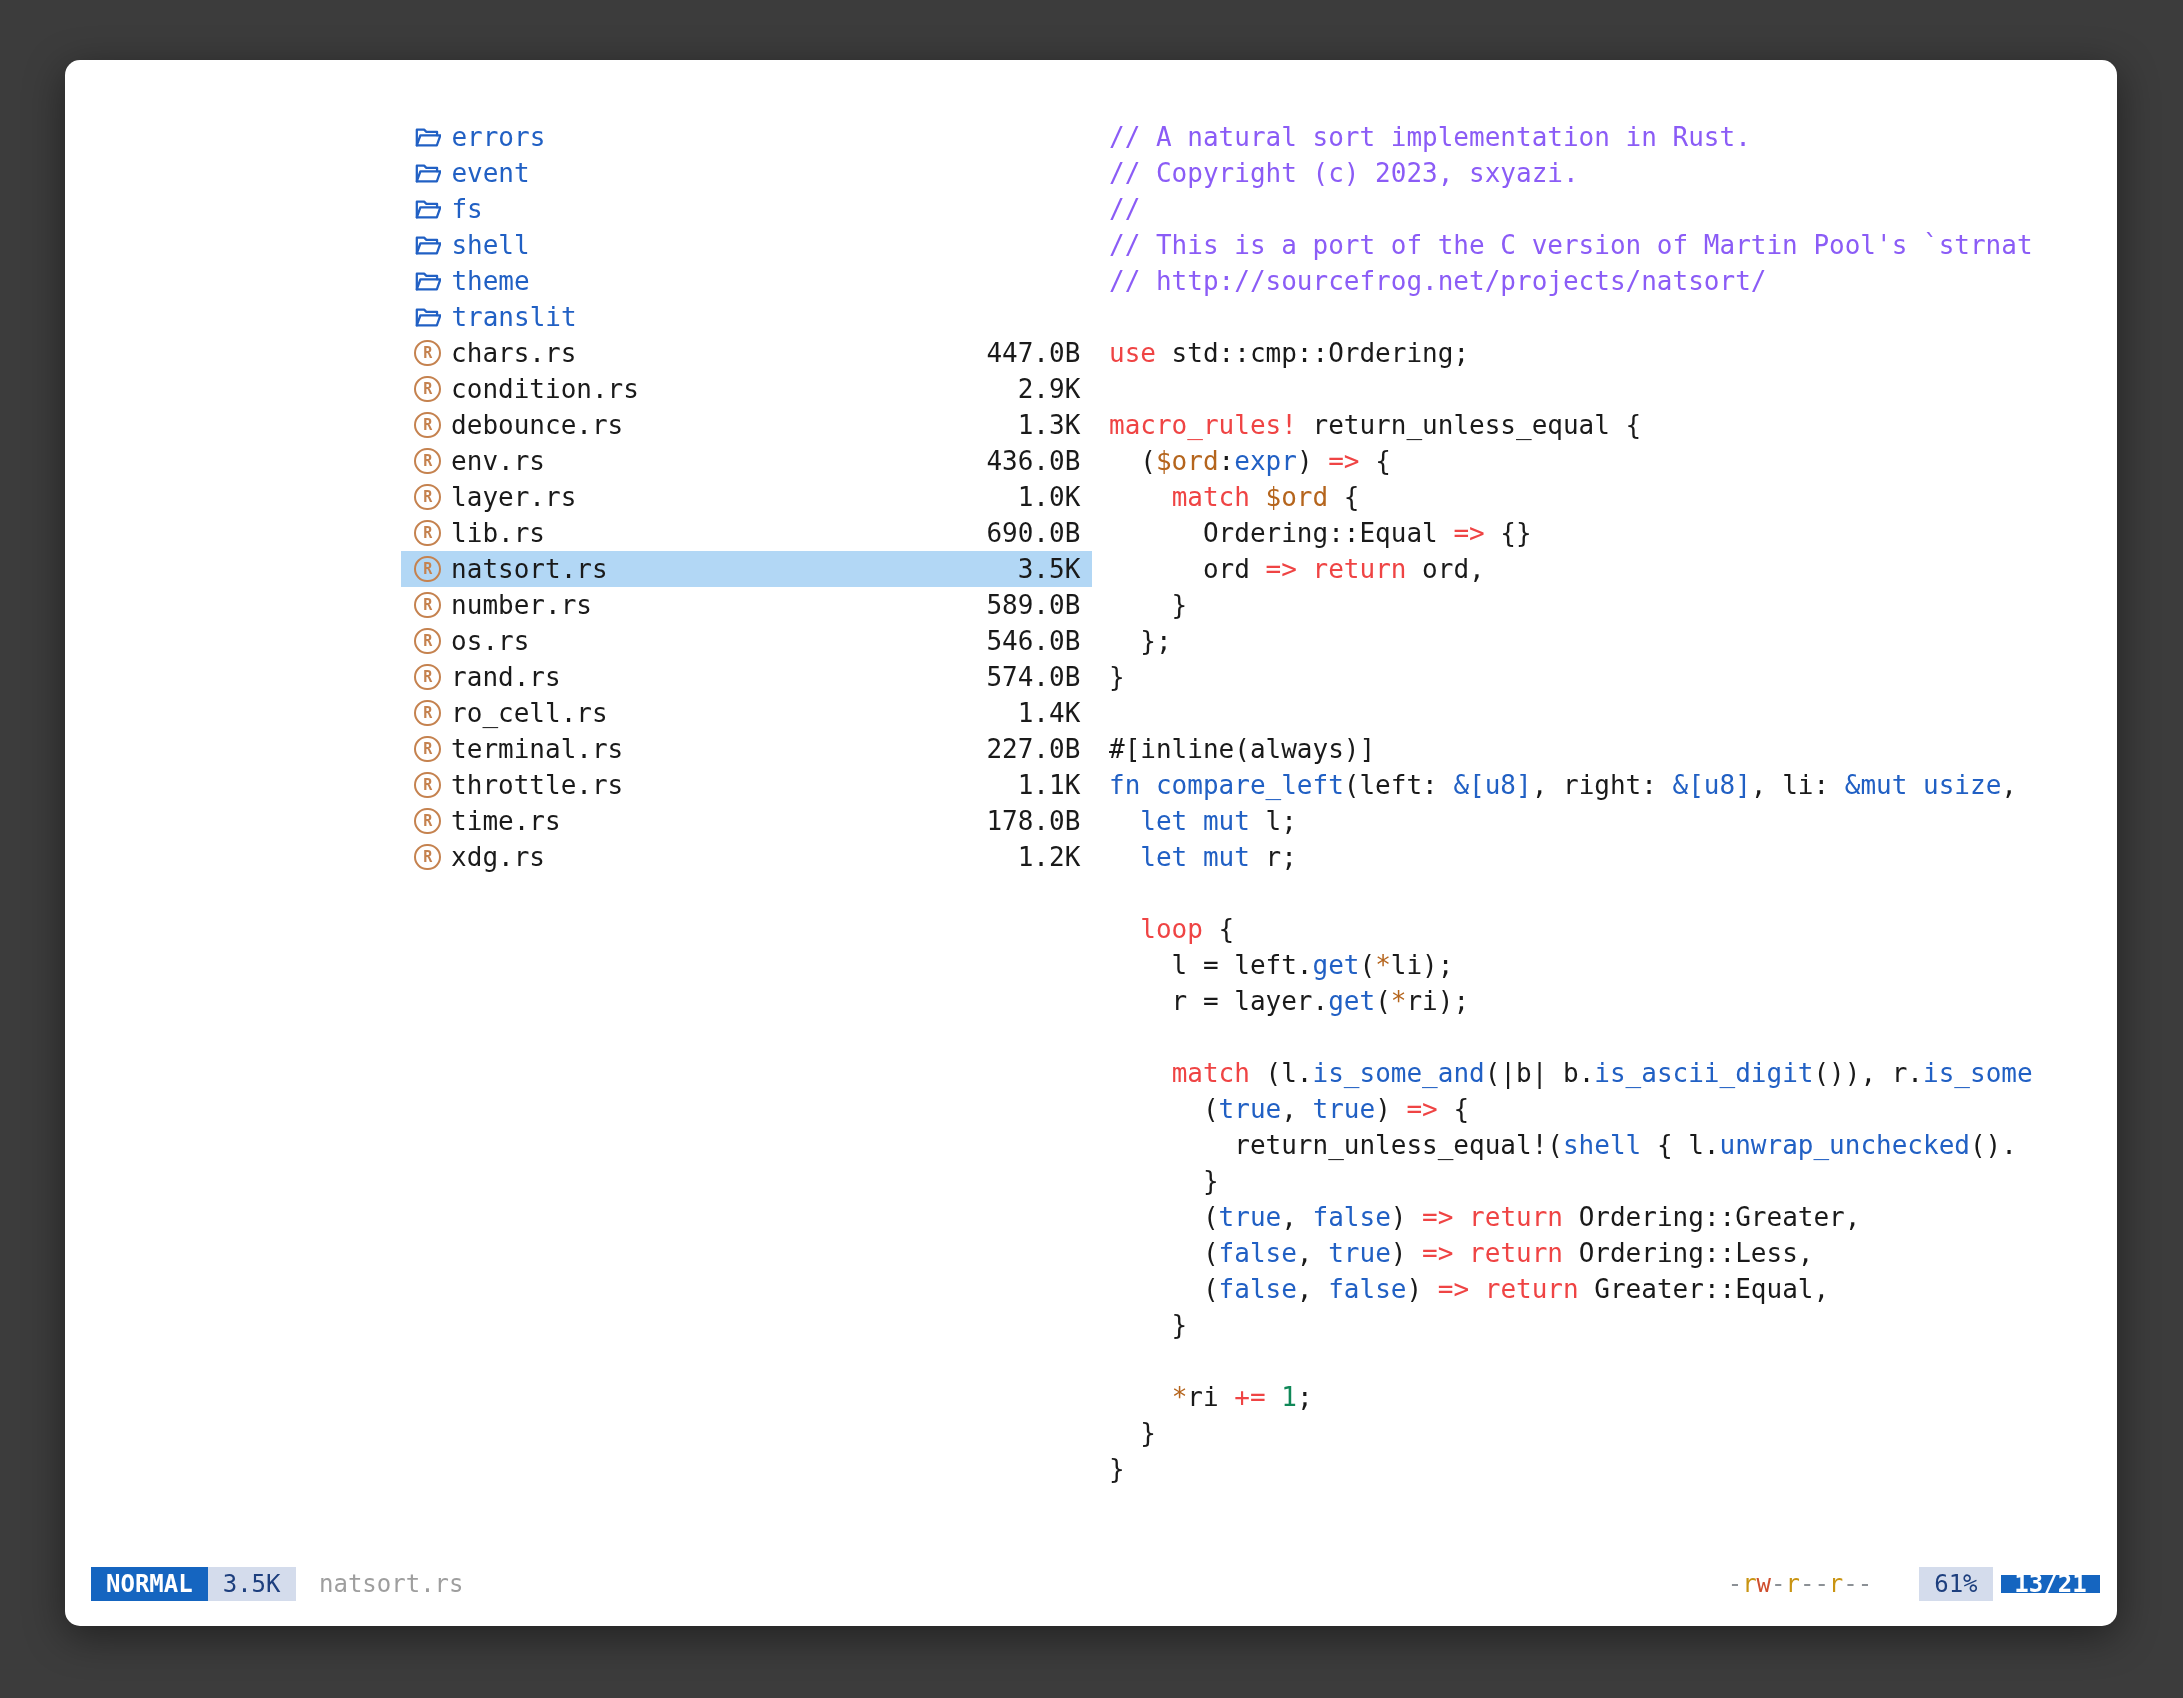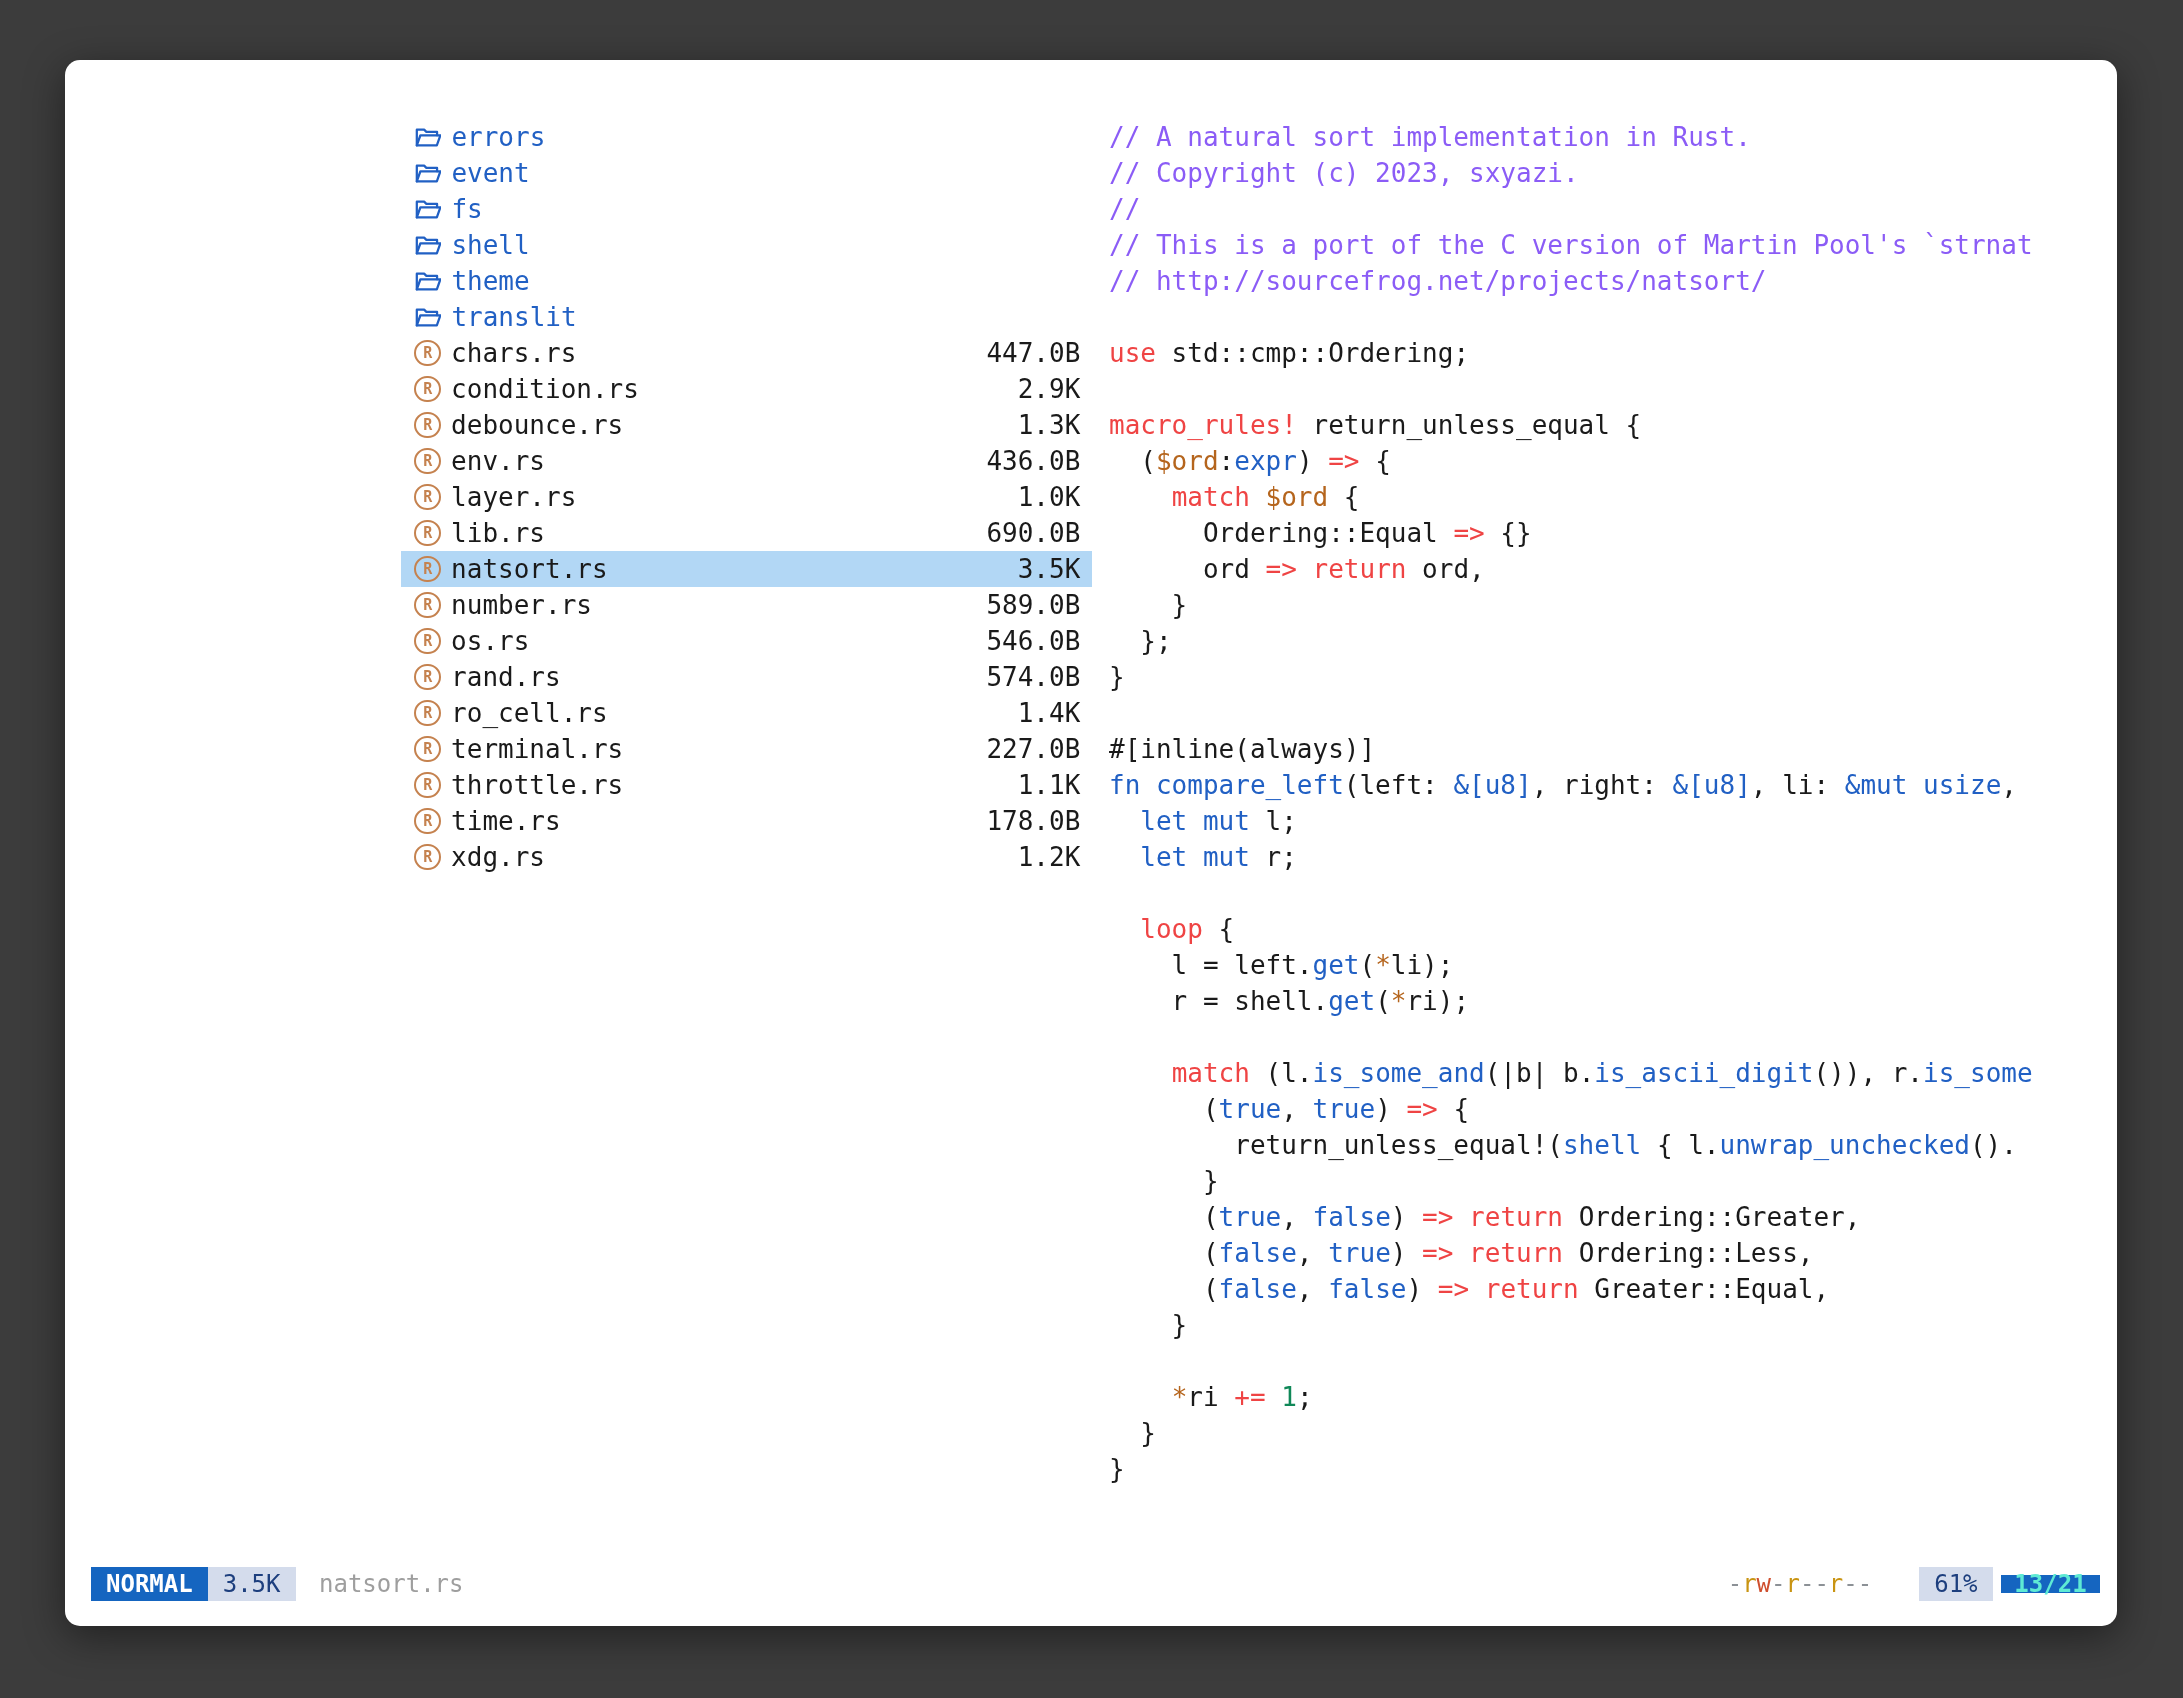--- a/index.html
+++ b/index.html
@@ -60,21 +60,21 @@
     height:34px;display:flex;align-items:center;padding:0 15px;
   }
   .file-label{color:#9e9e9e;margin-left:23.5px;}
   .spacer{flex:1;}
   .perms{white-space:pre;font-size:24px;}
   .p-dash{color:#8c9196;}
   .p-read{color:#c99412;}
   .p-write{color:#cf4f2e;}
   .chip.percent{margin-left:47px;}
   .pos{
-    background:#1565c0;color:#5eead4;font-weight:bold;
+    background:#1565c0;color:#ffffff;font-weight:bold;
     height:18px;display:flex;align-items:center;padding:0 13.4px;margin-left:8.4px;
   }
 </style>
 </head>
 <body>
 
 <div class="window">
 
 
   <div class="pane current-pane">
@@ -227,21 +227,21 @@
       <div class="code-line"><span class="c-d">  };</span></div>
       <div class="code-line"><span class="c-d">}</span></div>
       <div class="code-line">&nbsp;</div>
       <div class="code-line"><span class="c-d">#[inline(always)]</span></div>
       <div class="code-line"><span class="c-b">fn</span><span class="c-d"> </span><span class="c-b">compare_left</span><span class="c-d">(left: </span><span class="c-b">&amp;[u8]</span><span class="c-d">, right: </span><span class="c-b">&amp;[u8]</span><span class="c-d">, li: </span><span class="c-b">&amp;mut usize</span><span class="c-d">,</span></div>
       <div class="code-line"><span class="c-d">  </span><span class="c-b">let mut</span><span class="c-d"> l;</span></div>
       <div class="code-line"><span class="c-d">  </span><span class="c-b">let mut</span><span class="c-d"> r;</span></div>
       <div class="code-line">&nbsp;</div>
       <div class="code-line"><span class="c-d">  </span><span class="c-k">loop</span><span class="c-d"> {</span></div>
       <div class="code-line"><span class="c-d">    l = left.</span><span class="c-b">get</span><span class="c-d">(</span><span class="c-o">*</span><span class="c-d">li);</span></div>
-      <div class="code-line"><span class="c-d">    r = shell.</span><span class="c-b">get</span><span class="c-d">(</span><span class="c-o">*</span><span class="c-d">ri);</span></div>
+      <div class="code-line"><span class="c-d">    r = layer.</span><span class="c-b">get</span><span class="c-d">(</span><span class="c-o">*</span><span class="c-d">ri);</span></div>
       <div class="code-line">&nbsp;</div>
       <div class="code-line"><span class="c-d">    </span><span class="c-k">match</span><span class="c-d"> (l.</span><span class="c-b">is_some_and</span><span class="c-d">(|b| b.</span><span class="c-b">is_ascii_digit</span><span class="c-d">()), r.</span><span class="c-b">is_some</span></div>
       <div class="code-line"><span class="c-d">      (</span><span class="c-b">true</span><span class="c-d">, </span><span class="c-b">true</span><span class="c-d">) </span><span class="c-k">=&gt;</span><span class="c-d"> {</span></div>
       <div class="code-line"><span class="c-d">        return_unless_equal!(</span><span class="c-b">shell</span><span class="c-d"> { l.</span><span class="c-b">unwrap_unchecked</span><span class="c-d">().</span></div>
       <div class="code-line"><span class="c-d">      }</span></div>
       <div class="code-line"><span class="c-d">      (</span><span class="c-b">true</span><span class="c-d">, </span><span class="c-b">false</span><span class="c-d">) </span><span class="c-k">=&gt;</span><span class="c-d"> </span><span class="c-k">return</span><span class="c-d"> Ordering::Greater,</span></div>
       <div class="code-line"><span class="c-d">      (</span><span class="c-b">false</span><span class="c-d">, </span><span class="c-b">true</span><span class="c-d">) </span><span class="c-k">=&gt;</span><span class="c-d"> </span><span class="c-k">return</span><span class="c-d"> Ordering::Less,</span></div>
       <div class="code-line"><span class="c-d">      (</span><span class="c-b">false</span><span class="c-d">, </span><span class="c-b">false</span><span class="c-d">) </span><span class="c-k">=&gt;</span><span class="c-d"> </span><span class="c-k">return</span><span class="c-d"> Greater::Equal,</span></div>
       <div class="code-line"><span class="c-d">    }</span></div>
       <div class="code-line">&nbsp;</div>

